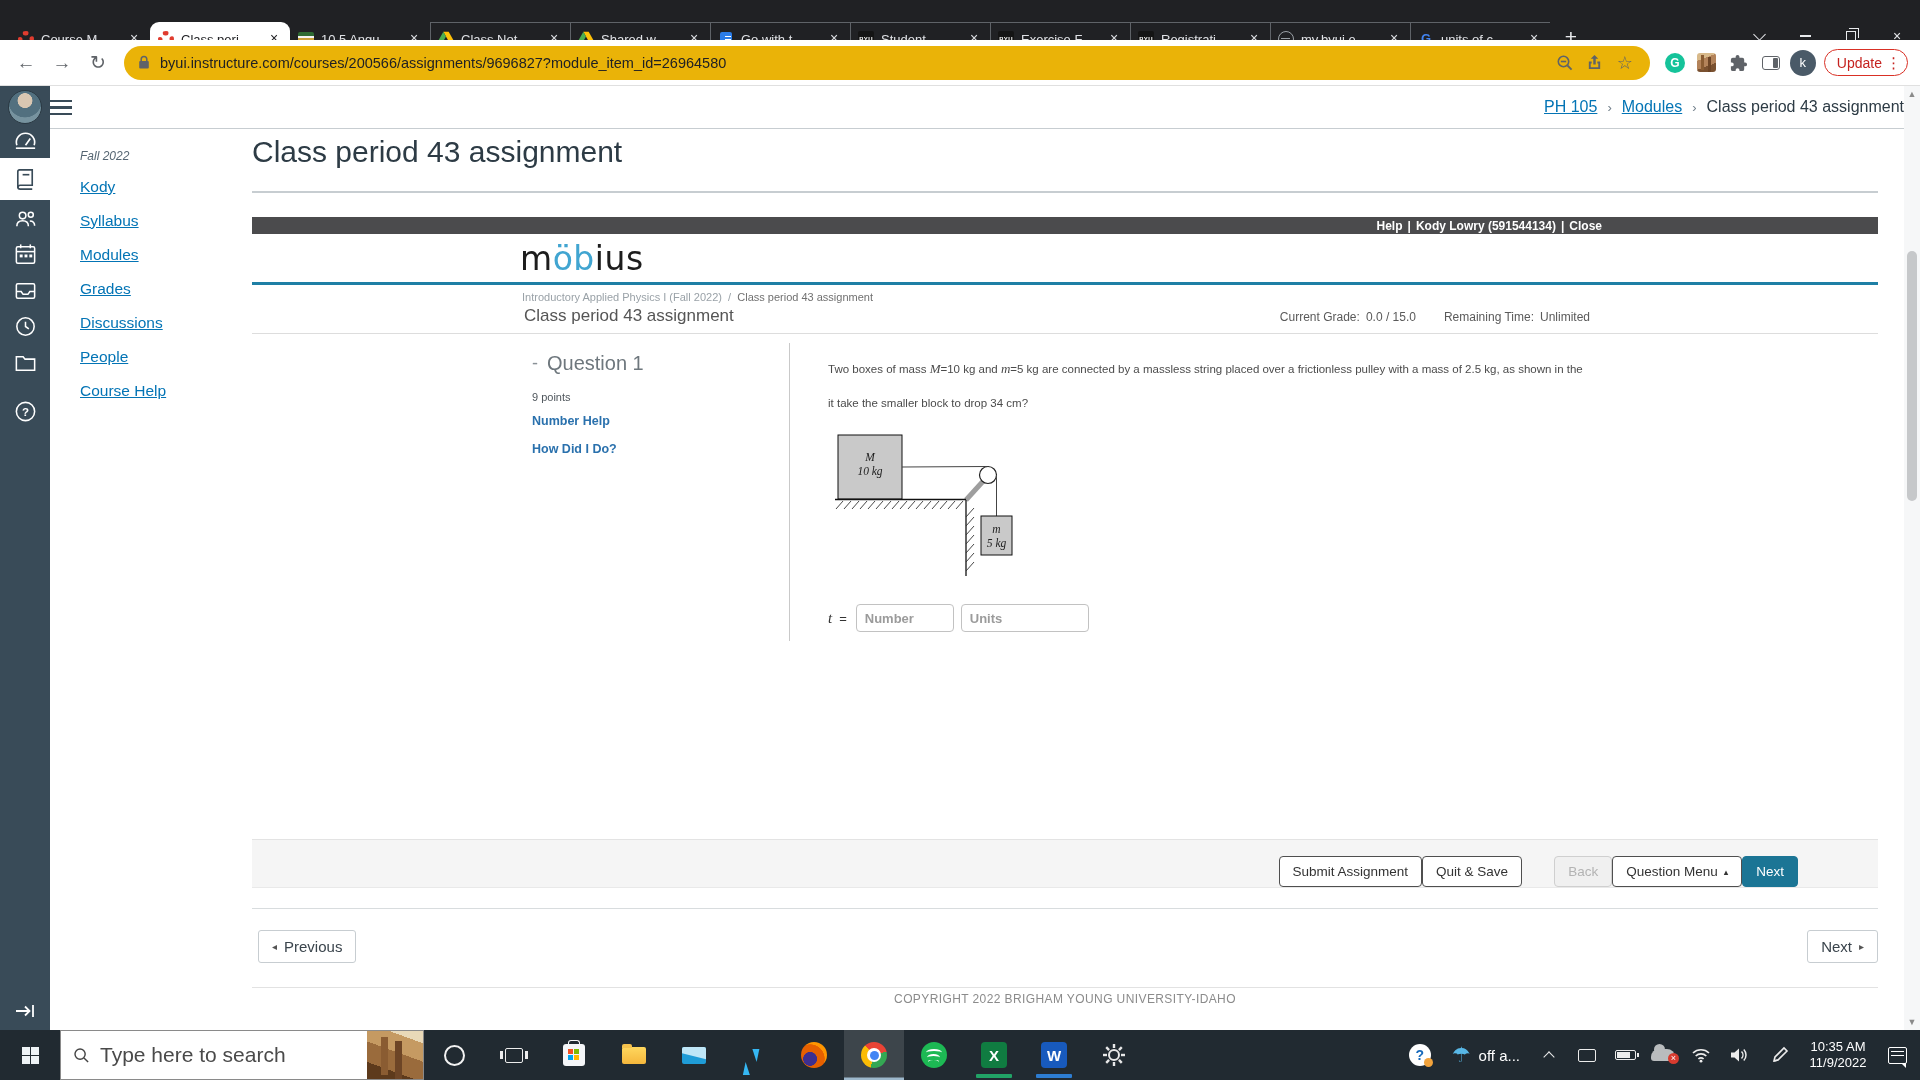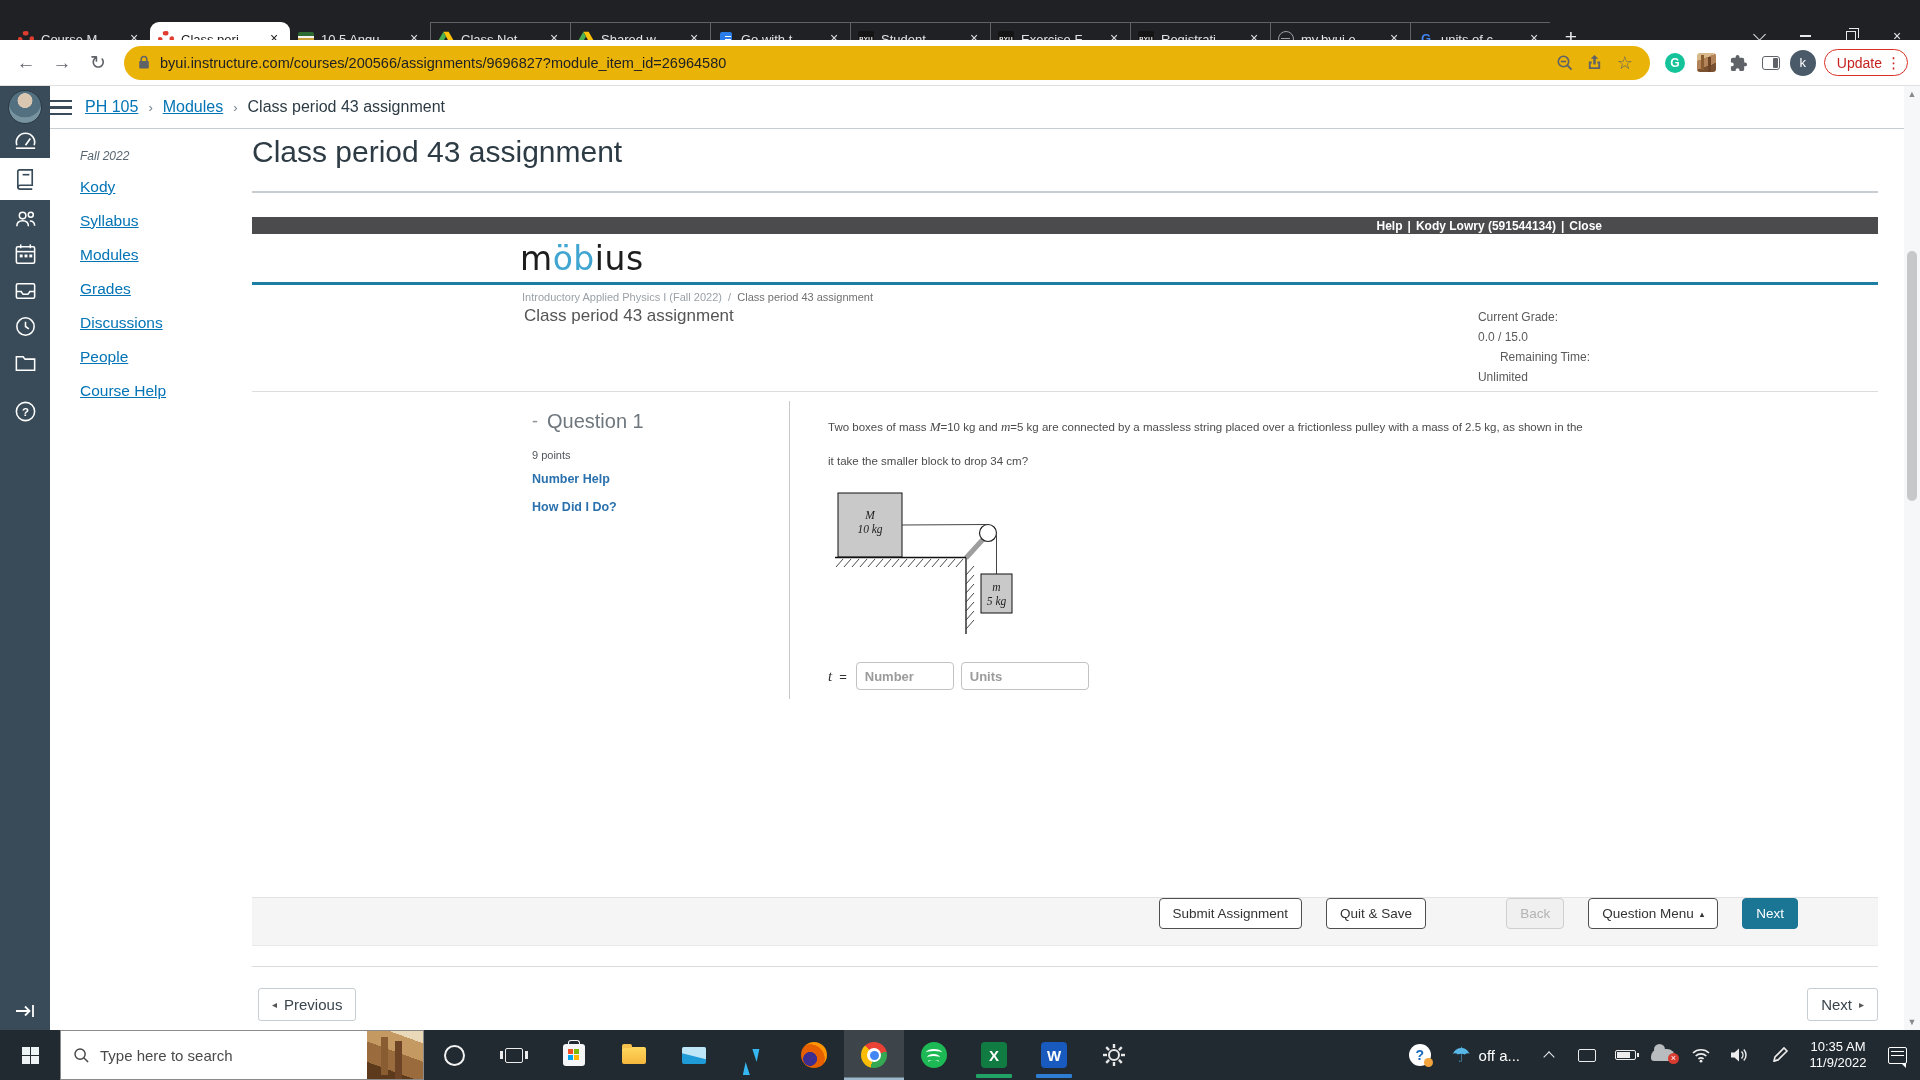--- a/index.html
+++ b/index.html
@@ -77,21 +77,21 @@
   .rail { position:absolute; left:0; top:0; bottom:0; width:50px; background:#394B58; display:flex; flex-direction:column; align-items:center; }
   .rail-item { width:50px; height:36px; display:flex; align-items:center; justify-content:center; flex:none; }
   .rail-item.active { background:#fff; height:42px; }
   .rail-avatar { width:34px; height:34px; border-radius:50%; margin:7px 0 2px;
                  background:radial-gradient(circle at 50% 30%, #d9c7b2 0 26%, #52707f 28% 60%, #77939f 62%); border:1px solid #2b3a44; }
   .rico { width:25px; height:25px; }
   .rail-expand { position:absolute; bottom:10px; left:0; width:50px; display:flex; justify-content:center; color:#fff; }
 
   
   .crumbbar { position:absolute; left:50px; right:16px; top:0; height:43px; border-bottom:1px solid #C7CDD1;
-              display:flex; align-items:center; gap:13px; background:#fff; }
+              display:flex; align-items:center; gap:13px; background:#fff;justify-content:space-between; }
   .burger { width:22px; height:15px; border-top:2.5px solid #394B58; border-bottom:2.5px solid #394B58; position:relative; }
   .burger:after { content:""; position:absolute; left:0; right:0; top:4.5px; height:2.5px; background:#394B58; }
   .crumbs { display:flex; align-items:center; gap:10px; font-size:16px; }
   .crumbs a { color:#0374B5; text-decoration:underline; }
   .crumb-sep { color:#73818C; font-size:13px; }
   .crumb-cur { color:#2D3B45; }
 
   
   .coursenav { position:absolute; left:50px; top:43px; width:202px; bottom:0; padding:20px 0 0 30px; }
   .term { font-size:12px; color:#556572; font-style:italic; }
@@ -114,21 +114,21 @@
   .mb-topbar a { color:#fff; text-decoration:none; }
   .mb-logo { height:48px; display:flex; align-items:center; padding-left:268px;
              font-family:"DejaVu Sans", sans-serif; font-size:33px; letter-spacing:.5px; color:#1d1d1d; }
   .mb-logo .blue { color:#41A5D1; }
   .mb-line { height:3px; background:#1E7FA5; }
   .mb-crumbs { padding:6px 0 0 270px; font-size:11px; color:#9aa2a8; height:18px; }
   .mb-crumbs a { color:#9aa2a8; text-decoration:none; }
   .mb-crumbs .cur { color:#707070; }
   .mb-titlerow { display:flex; align-items:baseline; padding:3px 288px 7px 272px; }
   .mb-title { font-size:17px; color:#555; }
-  .mb-status { margin-left:auto; font-size:12px; color:#5a5a5a; display:flex; gap:6px; white-space:nowrap;flex-direction:column; }
+  .mb-status { margin-left:auto; font-size:12px; color:#5a5a5a; display:flex; gap:6px; white-space:nowrap; }
   .mb-status .sl { margin-left:22px; }
   .mb-hr { border:none; border-top:1px solid #ddd; }
 
   .q-row { display:flex; height:505px; }
   .q-left { width:538px; position:relative; padding:18px 0 0 280px; flex:none; }
   .q-divider { position:absolute; right:0; top:9px; height:298px; width:1px; background:#c9c9c9; }
   .q-head { font-size:20px; color:#6e777d; display:flex; align-items:center; gap:9px; }
   .q-dash { color:#8a9197; font-size:18px; }
   .q-points { margin-top:16px; font-size:11px; color:#4f565c; }
   .q-link { display:block; margin-top:11px; font-size:12.5px; color:#2a71ad; font-weight:600; text-decoration:none; }
@@ -139,21 +139,21 @@
   .ans-row { margin-top:16px; display:flex; align-items:center; gap:7px; }
   .t-var { font-family:"Liberation Serif", serif; font-style:italic; font-size:15px; color:#333; }
   .t-eq { font-size:13px; color:#333; margin-right:2px; }
   .ans-input { height:28px; border:1px solid #c2c2c2; border-radius:4px; padding:0 8px; font-size:13px;
                font-family:"Liberation Sans", sans-serif; color:#333; outline:none; }
   .ans-input::placeholder { color:#9b9b9b; font-weight:bold; }
   .ans-num { width:98px; }
   .ans-unit { width:128px; }
 
   .mb-actionbar { height:49px; background:#f5f5f5; border-top:1px solid #e3e3e3; border-bottom:1px solid #e9e9e9;
-                  display:flex; align-items:flex-start; justify-content:flex-end; padding-right:80px; gap:24px; }
+                  display:flex; align-items:flex-end; justify-content:flex-end; padding-right:80px; gap:0; }
   .mbtn { height:31px; background:#fff; border:1px solid #4f4f4f; border-radius:4px; font-size:13.5px; color:#333;
           padding:0 13px; font-family:"Liberation Sans", sans-serif; display:flex; align-items:center; gap:6px; }
   .mbtn.disabled { border-color:#cfcfcf; color:#b3b3b3; background:#f0f0f0; }
   .mbtn.primary { background:#1B7595; border-color:#1B7595; color:#fff; }
   .mbtn .caret { font-size:9px; }
   .bar-gap { width:32px; }
 
   .pn-row { margin-top:20px; border-top:1px solid #D8DCDE; padding-top:21px; display:flex; justify-content:space-between; padding-left:6px; }
   .cbtn { height:33px; background:#fff; border:1px solid #C7CDD1; border-radius:3px; font-size:15px; color:#3a444c;
           padding:0 13px; display:flex; align-items:center; gap:7px; font-family:"Liberation Sans", sans-serif; }
@@ -161,21 +161,21 @@
   .copyright { margin-top:24px; border-top:1px solid #e2e2e2; padding-top:4px; text-align:center;
                font-size:12px; color:#8b8b8b; letter-spacing:.4px; }
 
   
   .taskbar { position:absolute; left:0; bottom:0; width:1920px; height:50px; background:#212a31;
              display:flex; align-items:stretch; z-index:60; }
   .tb-start { width:60px; display:flex; align-items:center; justify-content:center; }
   .winlogo { width:17px; height:17px; display:grid; grid-template-columns:8px 8px; grid-template-rows:8px 8px; gap:1px; }
   .winlogo span { background:#eef3f6; }
   .tb-search { width:364px; background:#fff; border:1px solid #8a8a8a; display:flex; align-items:center; padding-left:12px; position:relative; }
-  .tb-search input { border:none; outline:none; font-size:15px; color:#7f1d1d; width:230px; margin-left:10px;
+  .tb-search input { border:none; outline:none; font-size:21px; color:#7f1d1d; width:230px; margin-left:10px;
                      font-family:"Liberation Sans", sans-serif; background:transparent; }
   .tb-search input::placeholder { color:#4a4a4a; }
   .search-img { position:absolute; right:0; top:0; bottom:0; width:56px;
                 background:linear-gradient(200deg,#e9d9b8 0 18%,#c59a62 18% 45%,#9a6b3c 45% 75%,#5d3a1c 75%); }
   .search-img:after { content:""; position:absolute; left:14px; top:6px; width:7px; height:38px; background:#8a5c32; box-shadow:14px 4px 0 #6d4526; }
   .ti { width:60px; display:flex; align-items:center; justify-content:center; position:relative; }
   .ti.active { background:rgba(255,255,255,.13); box-shadow:inset 0 -2.5px 0 #9db8cc; }
   .runline { position:absolute; bottom:2px; left:12px; right:12px; height:4px; border-radius:1px; }
   .tb-spacer { flex:1; }
   .tray-i { width:38px; display:flex; align-items:center; justify-content:center; color:#ececec; position:relative; }

